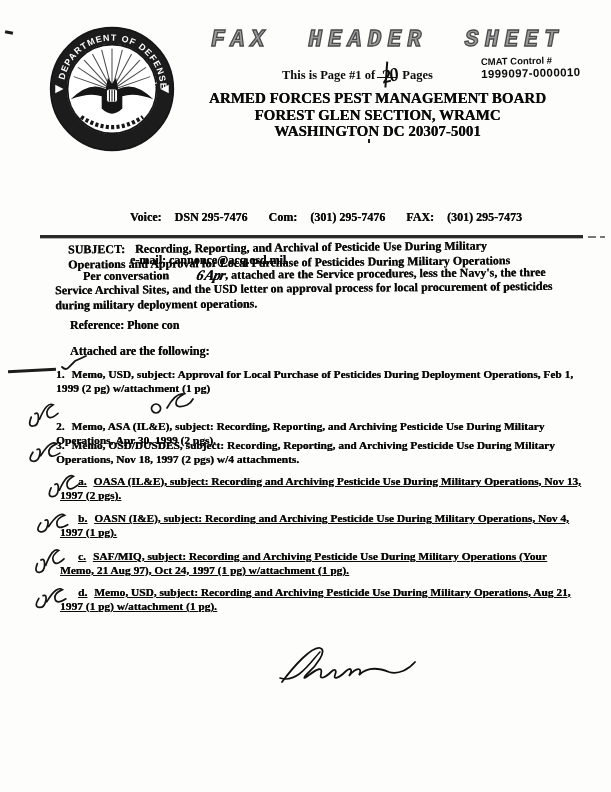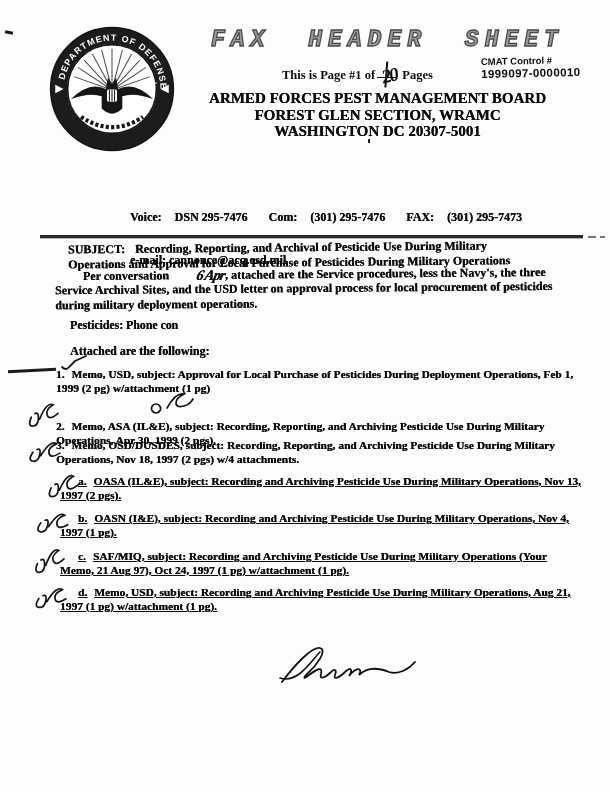--- a/index.html
+++ b/index.html
@@ -141,21 +141,21 @@
 
   <div class="abs subject">
     <div><span>SUBJECT:</span><span class="gap-s"></span><span>Recording, Reporting, and Archival of Pesticide Use During Military</span></div>
     <div>Operations and Approval for Local Purchase of Pesticides During Military Operations</div>
   </div>
 
   <div class="abs para">
     <span>Per conversation</span><span class="hw-date">6 Apr</span><span>, attached are the Service procedures, less the Navy's, the three Service Archival Sites, and the USD letter on approval process for local procurement of pesticides during military deployment operations.</span>
   </div>
 
-  <div class="abs refline">Pesticides: Phone con</div>
+  <div class="abs refline">Reference: Phone con</div>
   <div class="abs attached">Attached are the following:</div>
 
   <div class="speck" style="left:8px;top:369px;width:48px;height:3px;transform:rotate(-3deg);"></div>
   <div class="mark" style="left:60px;top:354px;">
     <svg width="28" height="18" viewBox="0 0 28 18">
         <path d="M2 13 Q6 17 9 13 L15 7 L26 2" fill="none" stroke="#141414" stroke-width="1.8" stroke-linecap="round"></path>
       </svg>
   </div>
   <div class="mark" style="left:150px;top:390px;">
     <svg width="44" height="24" viewBox="0 0 44 24">

